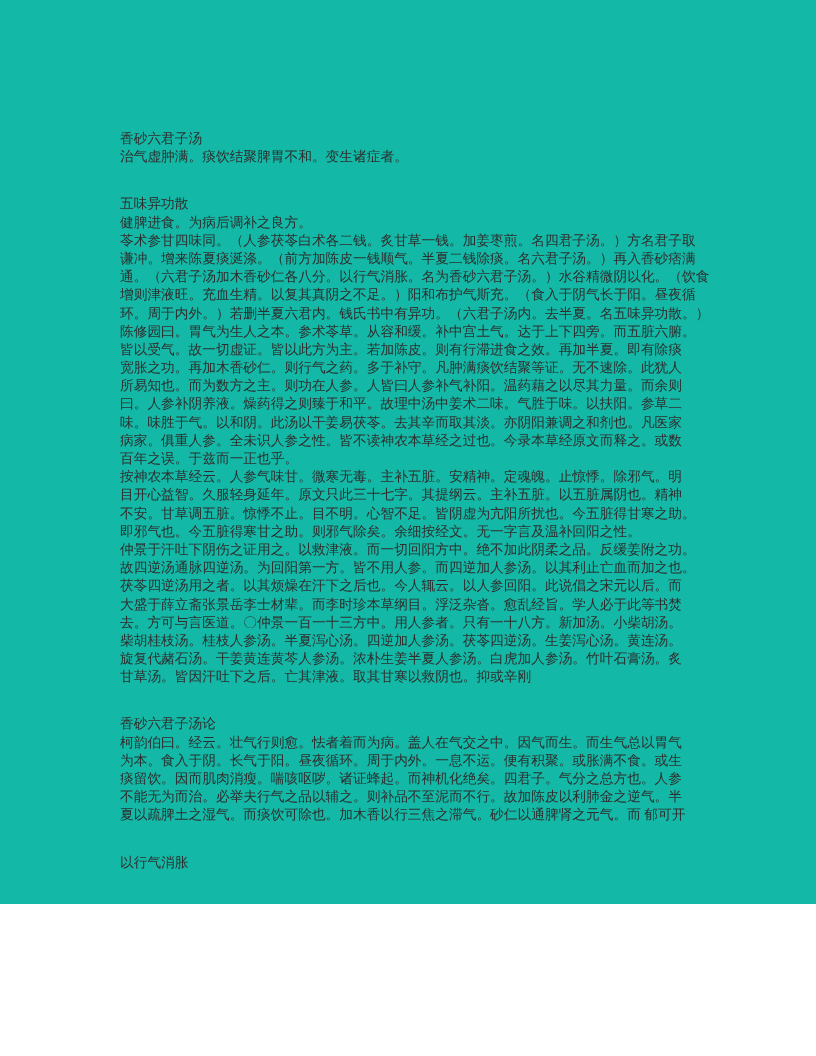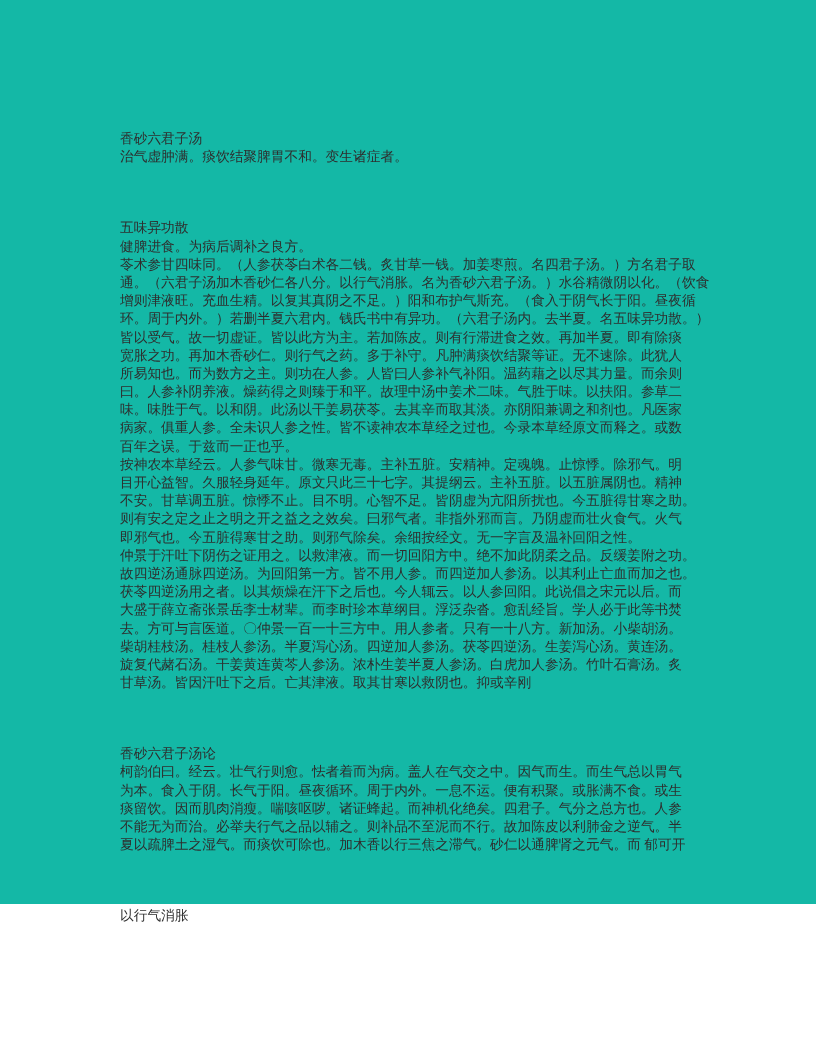--- a/index.html
+++ b/index.html
@@ -26,54 +26,55 @@
     position: absolute;
     left: 120px;
     top: 130px;
     width: 584px;
     color: #2e2e2e;
     font-size: 13.7px;
     line-height: 18.2px;
     letter-spacing: 0.02px;
   }
   .block { margin: 0; padding: 0; }
-  .block + .block { margin-top: 53px; }
+  .block + .block { margin-top: 29px; }
   .line {
     white-space: nowrap;
     height: 18.2px;
     font-kerning: none;
   }
 </style>
 </head>
 <body>
 
 <div class="page">
   <div class="doc" id="doc-body">
       <section class="block">
         <div class="line">香砂六君子汤</div>
         <div class="line">治气虚肿满。痰饮结聚脾胃不和。变生诸症者。</div>
       </section>
       <section class="block">
         <div class="line">五味异功散</div>
         <div class="line">健脾进食。为病后调补之良方。</div>
         <div class="line">苓术参甘四味同。（人参茯苓白术各二钱。炙甘草一钱。加姜枣煎。名四君子汤。）方名君子取</div>
+        <div class="line">谦冲。增来陈夏痰涎涤。（前方加陈皮一钱顺气。半夏二钱除痰。名六君子汤。）再入香砂痞满</div>
         <div class="line">通。（六君子汤加木香砂仁各八分。以行气消胀。名为香砂六君子汤。）水谷精微阴以化。（饮食</div>
         <div class="line">增则津液旺。充血生精。以复其真阴之不足。）阳和布护气斯充。（食入于阴气长于阳。昼夜循</div>
         <div class="line">环。周于内外。）若删半夏六君内。钱氏书中有异功。（六君子汤内。去半夏。名五味异功散。）</div>
+        <div class="line">陈修园曰。胃气为生人之本。参术苓草。从容和缓。补中宫土气。达于上下四旁。而五脏六腑。</div>
         <div class="line">皆以受气。故一切虚证。皆以此方为主。若加陈皮。则有行滞进食之效。再加半夏。即有除痰</div>
         <div class="line">宽胀之功。再加木香砂仁。则行气之药。多于补守。凡肿满痰饮结聚等证。无不速除。此犹人</div>
         <div class="line">所易知也。而为数方之主。则功在人参。人皆曰人参补气补阳。温药藉之以尽其力量。而余则</div>
         <div class="line">曰。人参补阴养液。燥药得之则臻于和平。故理中汤中姜术二味。气胜于味。以扶阳。参草二</div>
         <div class="line">味。味胜于气。以和阴。此汤以干姜易茯苓。去其辛而取其淡。亦阴阳兼调之和剂也。凡医家</div>
         <div class="line">病家。俱重人参。全未识人参之性。皆不读神农本草经之过也。今录本草经原文而释之。或数</div>
         <div class="line">百年之误。于兹而一正也乎。</div>
         <div class="line">按神农本草经云。人参气味甘。微寒无毒。主补五脏。安精神。定魂魄。止惊悸。除邪气。明</div>
         <div class="line">目开心益智。久服轻身延年。原文只此三十七字。其提纲云。主补五脏。以五脏属阴也。精神</div>
         <div class="line">不安。甘草调五脏。惊悸不止。目不明。心智不足。皆阴虚为亢阳所扰也。今五脏得甘寒之助。</div>
-        <div class="line">则有安之定之止之明之开之益之之效矣。曰邪气者。非指外邪而言。乃阴虚而壮火食气。火气</div>
         <div class="line">即邪气也。今五脏得寒甘之助。则邪气除矣。余细按经文。无一字言及温补回阳之性。</div>
         <div class="line">仲景于汗吐下阴伤之证用之。以救津液。而一切回阳方中。绝不加此阴柔之品。反缓姜附之功。</div>
         <div class="line">故四逆汤通脉四逆汤。为回阳第一方。皆不用人参。而四逆加人参汤。以其利止亡血而加之也。</div>
         <div class="line">茯苓四逆汤用之者。以其烦燥在汗下之后也。今人辄云。以人参回阳。此说倡之宋元以后。而</div>
         <div class="line">大盛于薛立斋张景岳李士材辈。而李时珍本草纲目。浮泛杂沓。愈乱经旨。学人必于此等书焚</div>
         <div class="line">去。方可与言医道。〇仲景一百一十三方中。用人参者。只有一十八方。新加汤。小柴胡汤。</div>
         <div class="line">柴胡桂枝汤。桂枝人参汤。半夏泻心汤。四逆加人参汤。茯苓四逆汤。生姜泻心汤。黄连汤。</div>
         <div class="line">旋复代赭石汤。干姜黄连黄芩人参汤。浓朴生姜半夏人参汤。白虎加人参汤。竹叶石膏汤。炙</div>
         <div class="line">甘草汤。皆因汗吐下之后。亡其津液。取其甘寒以救阴也。抑或辛刚</div>
       </section>

